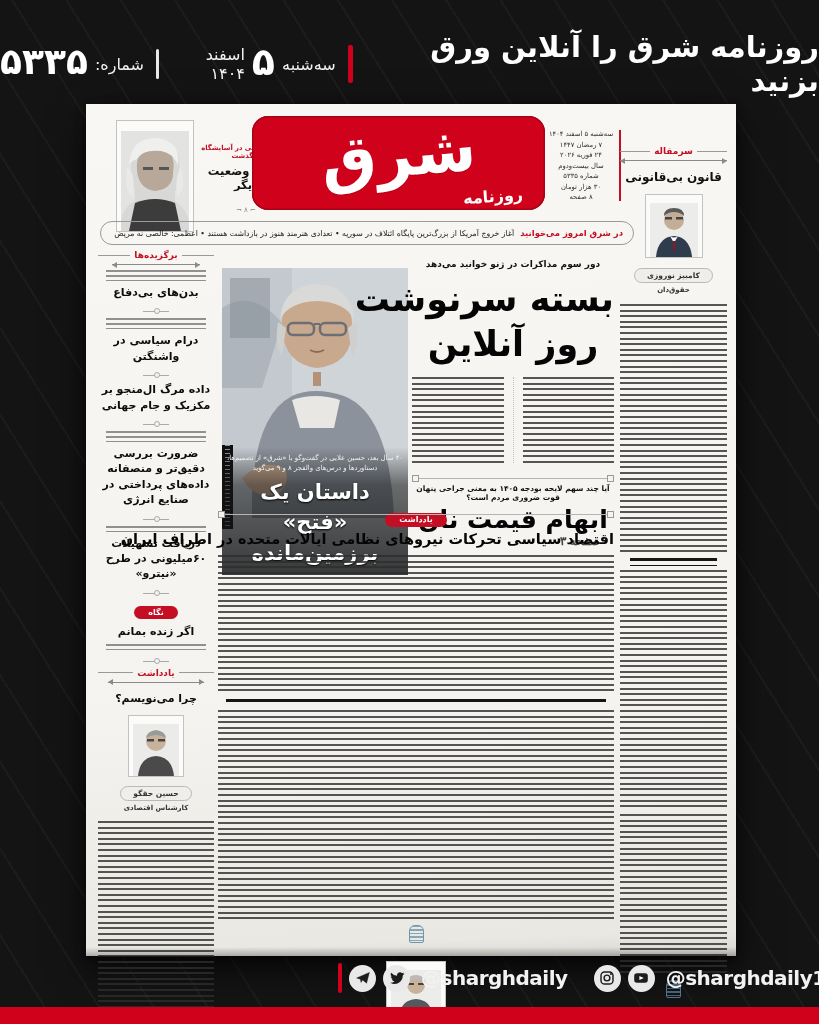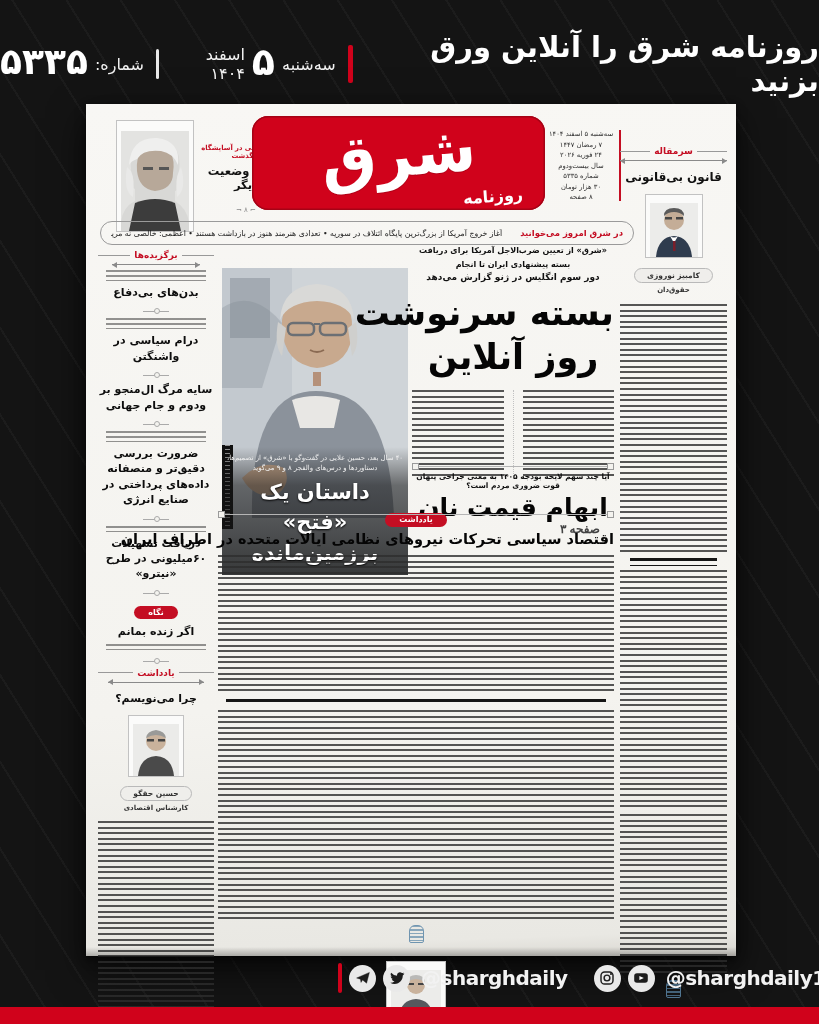--- a/index.html
+++ b/index.html
@@ -96,21 +96,21 @@
     transform:rotate(-4deg);
   }
   .dates-col{left:462px;top:26px;width:66px;display:flex;flex-direction:column;gap:2.5px;
     align-items:center;border-right:2px solid #c40e23;padding-right:5px;}
   .dates-col div{font-size:6.8px;color:#2e2e2e;white-space:nowrap;}
 
   .today-strip{
     left:14px;top:117px;width:512px;height:22px;border:1px solid #9a9a9a;border-radius:12px;
     display:flex;align-items:center;justify-content:center;gap:6px;direction:rtl;padding:0 10px;
   }
-  .today-strip .lbl{font-size:8.5px;font-weight:bold;color:#c40e23;white-space:nowrap;margin-left:12px;}
+  .today-strip .lbl{font-size:8.5px;font-weight:bold;color:#c40e23;white-space:nowrap;}
   .today-strip .txt{font-size:7.8px;color:#222;white-space:nowrap;overflow:hidden;}
 
   
   .obit-photo{left:30px;top:16px;width:76px;height:110px;}
   .obit-text{left:110px;top:40px;width:100px;text-align:center;}
   .obit-kicker{font-size:6.8px;color:#c40e23;font-weight:bold;margin-bottom:4px;}
   .obit-title{font-size:11.5px;font-weight:bold;color:#111;}
   .obit-mark{margin-top:14px;font-size:7px;color:#888;}
 
   
@@ -255,21 +255,21 @@
     <div class="arrow-rule" style="margin:4px 14px 0;"></div>
 
     <div class="sb-kicker sim-light"></div>
     <div class="sb-title">بدن‌های بی‌دفاع</div>
     <div class="sb-div"></div>
 
     <div class="sb-kicker sim-light"></div>
     <div class="sb-title">درام سیاسی در واشنگتن</div>
     <div class="sb-div"></div>
 
-    <div class="sb-title">سایه مرگ ال‌منجو بر ودوم و جام جهانی</div>
+    <div class="sb-title">داده مرگ ال‌منجو بر مکزیک و جام جهانی</div>
     <div class="sb-div"></div>
 
     <div class="sb-kicker sim-light"></div>
     <div class="sb-title">ضرورت بررسی دقیق‌تر و منصفانه داده‌های پرداختی در صنایع انرژی</div>
     <div class="sb-div"></div>
 
     <div class="sb-kicker sim-light" style="height:6px;"></div>
     <div class="sb-title">دریافت تسهیلات ۶۰میلیونی در طرح «نیترو»</div>
     <div class="sb-div"></div>
 
@@ -325,35 +325,35 @@
       <div class="cap-kicker">۴۰ سال بعد، حسین علایی در گفت‌وگو با «شرق» از تصمیم‌ها، دستاوردها و درس‌های والفجر ۸ و ۹ می‌گوید</div>
       <div class="cap-title">
         <span>داستان یک «فتح»</span><br>
         <span>برزمین‌مانده</span>
       </div>
     </div>
   </div>
 
   <div class="abs center" style="left:326px;top:140px;width:202px;">
     <div class="kicker">
-      <span style="font-size:8px;">«شرق» از تعیین ضرب‌الاجل آمریکا برای دریافت بسته پیشنهادی ایران تا انجام</span><br>
-      <span>دور سوم انگلیس در ژنو گزارش می‌دهد</span>
+      <br>
+      <span>دور سوم مذاکرات در ژنو خوانید می‌دهد</span>
     </div>
     <div class="headline-main" style="margin-top:6px;">
       <span>بسته سرنوشت</span><br>
       <span>روز آنلاین</span>
     </div>
     <div class="col-wrap" style="margin-top:10px;gap:9px;">
       <div class="sim" style="flex:1;height:86px;"></div>
       <div class="dotted-rule"></div>
       <div class="sim" style="flex:1;height:86px;"></div>
     </div>
   </div>
 
-  <div class="abs center" style="left:326px;top:362px;width:202px;">
+  <div class="abs center" style="left:326px;top:374px;width:202px;">
     <div class="rule"></div>
     <div style="font-size:7.5px;font-weight:bold;color:#111;margin-top:5px;">آیا چند سهم لایحه بودجه ۱۴۰۵ به معنی جراحی پنهان قوت ضروری مردم است؟</div>
     <div class="headline-2" style="margin-top:3px;">ابهام قیمت نان</div>
     <div class="pageref" style="text-align:right;margin-right:14px;">صفحه ۳</div>
   </div>
 
   <div class="abs" style="left:132px;top:410px;width:396px;">
     <div class="rule"></div>
     <div class="center" style="margin-top:-8px;"><span class="red-pill">یادداشت</span></div>
     <div class="headline-3 center" style="margin-top:4px;">اقتصاد سیاسی تحرکات نیروهای نظامی ایالات متحده در اطراف ایران</div>

